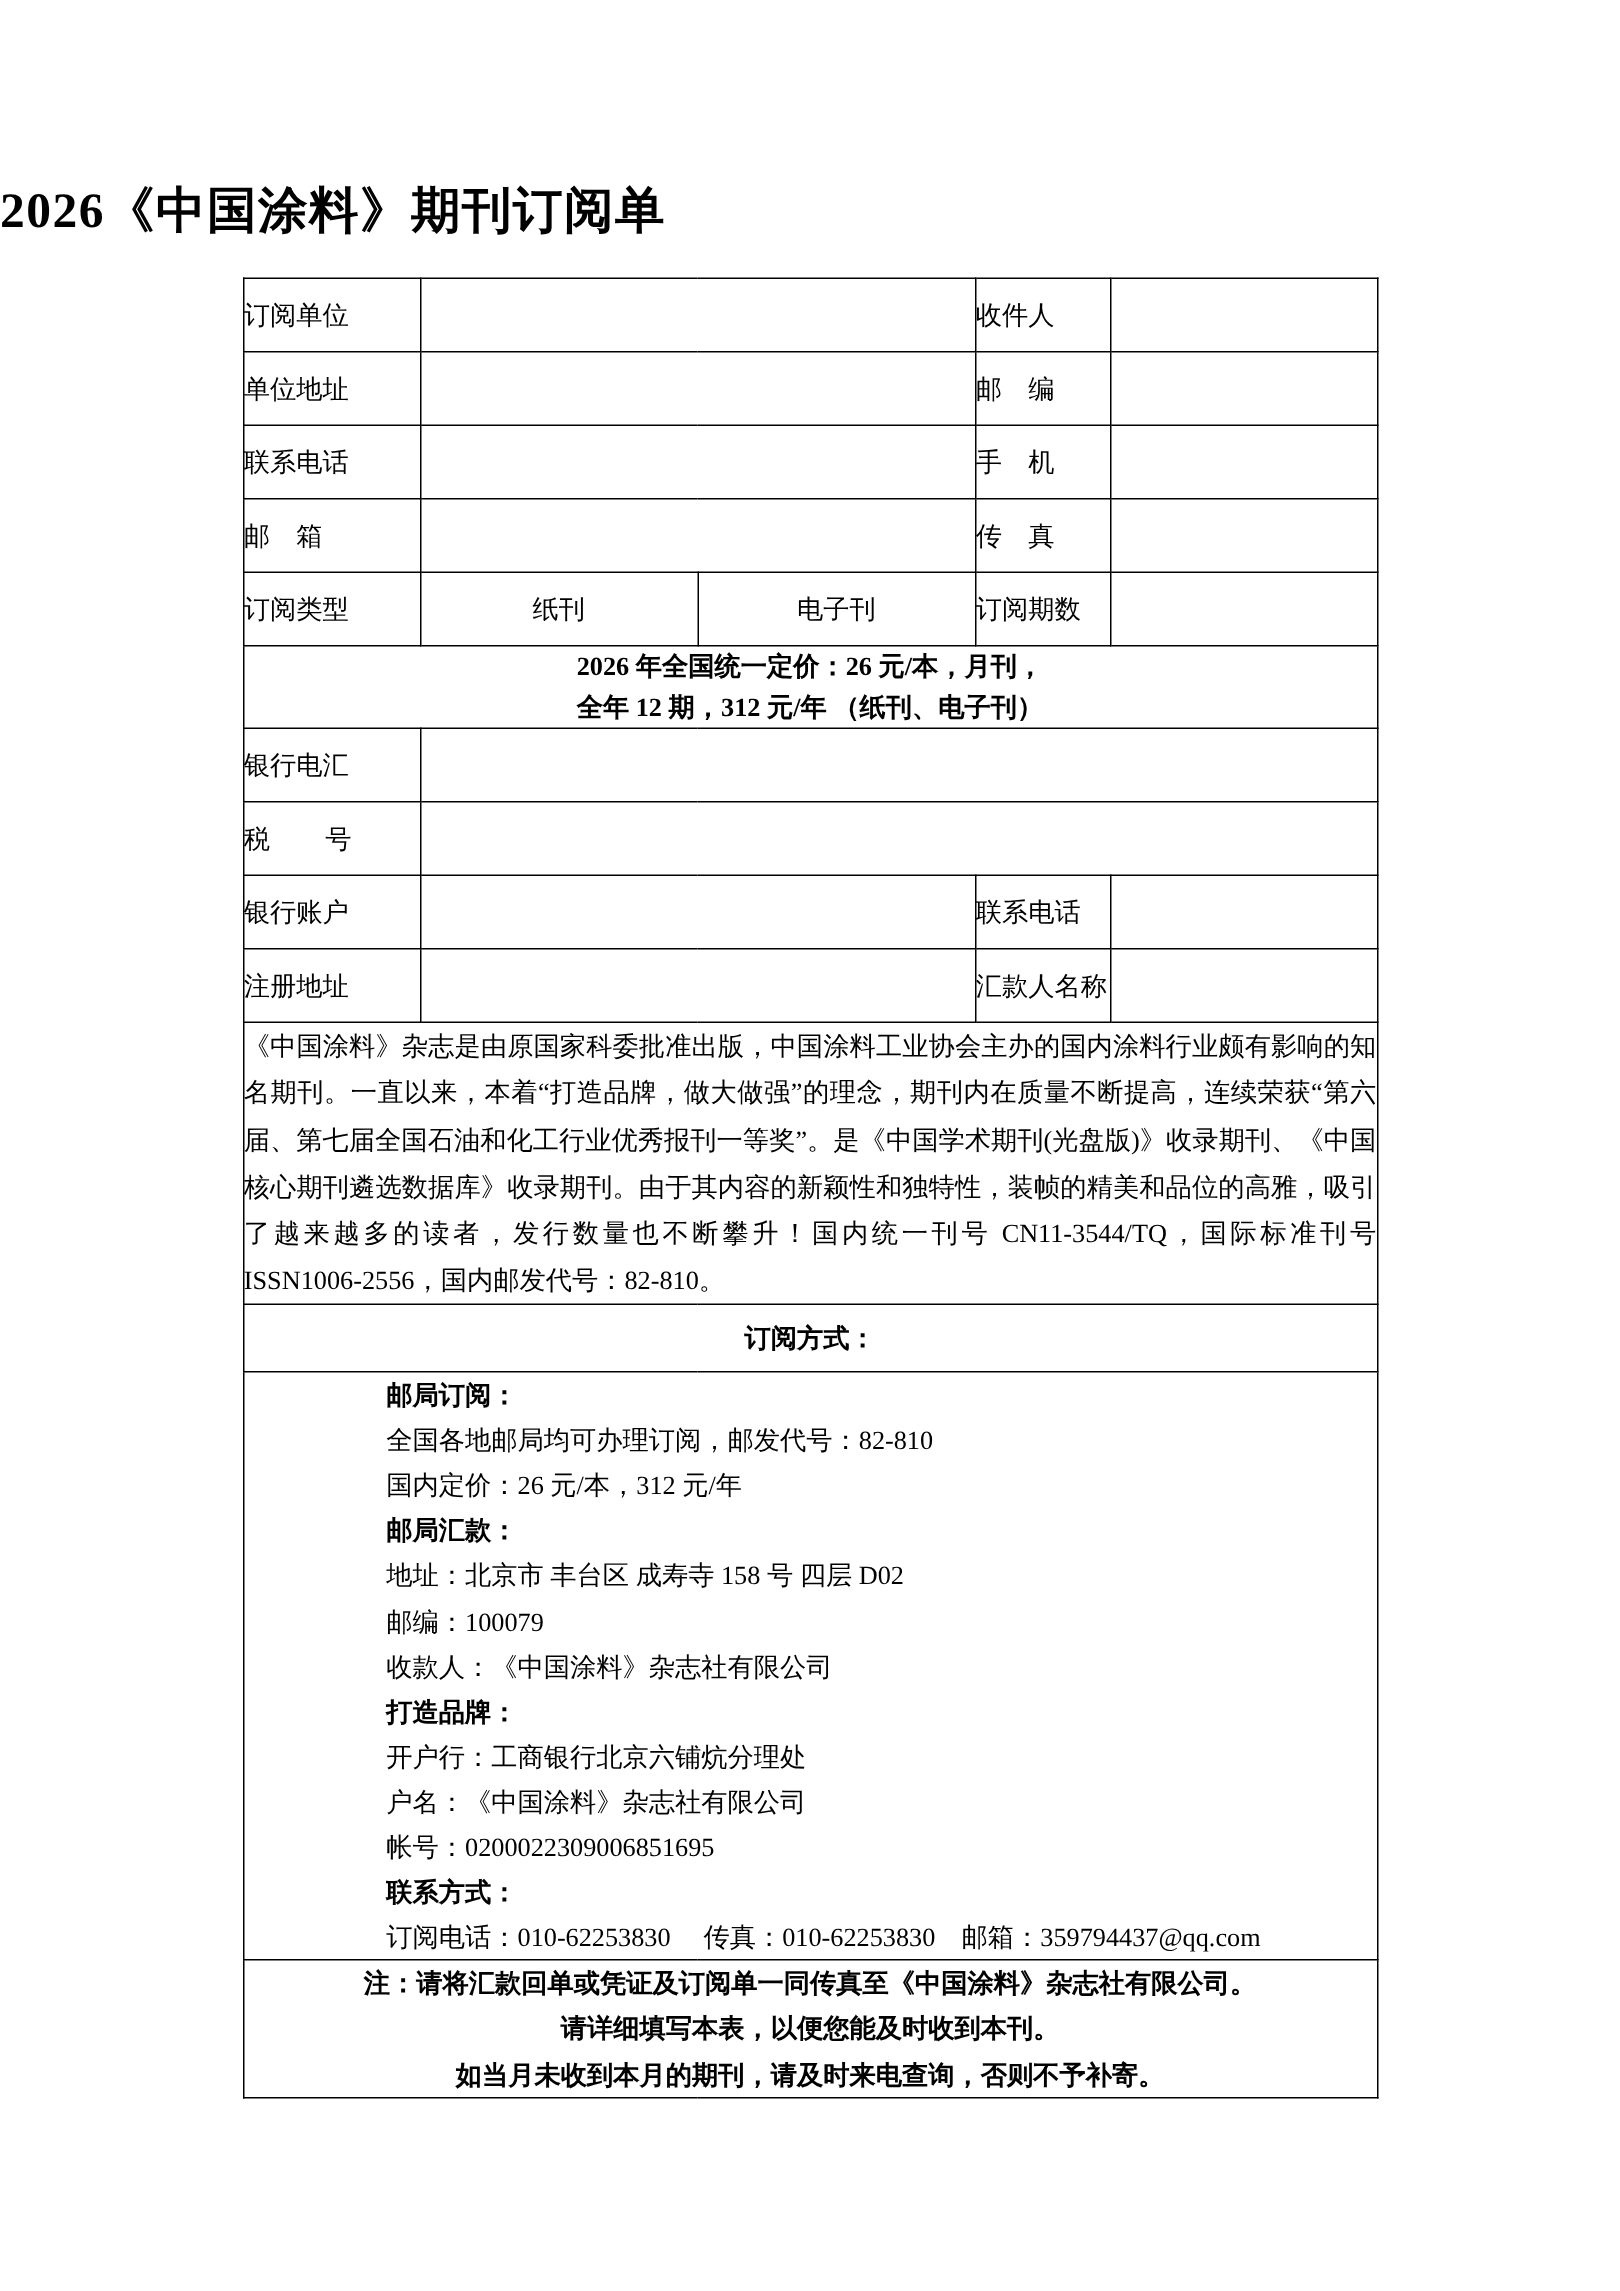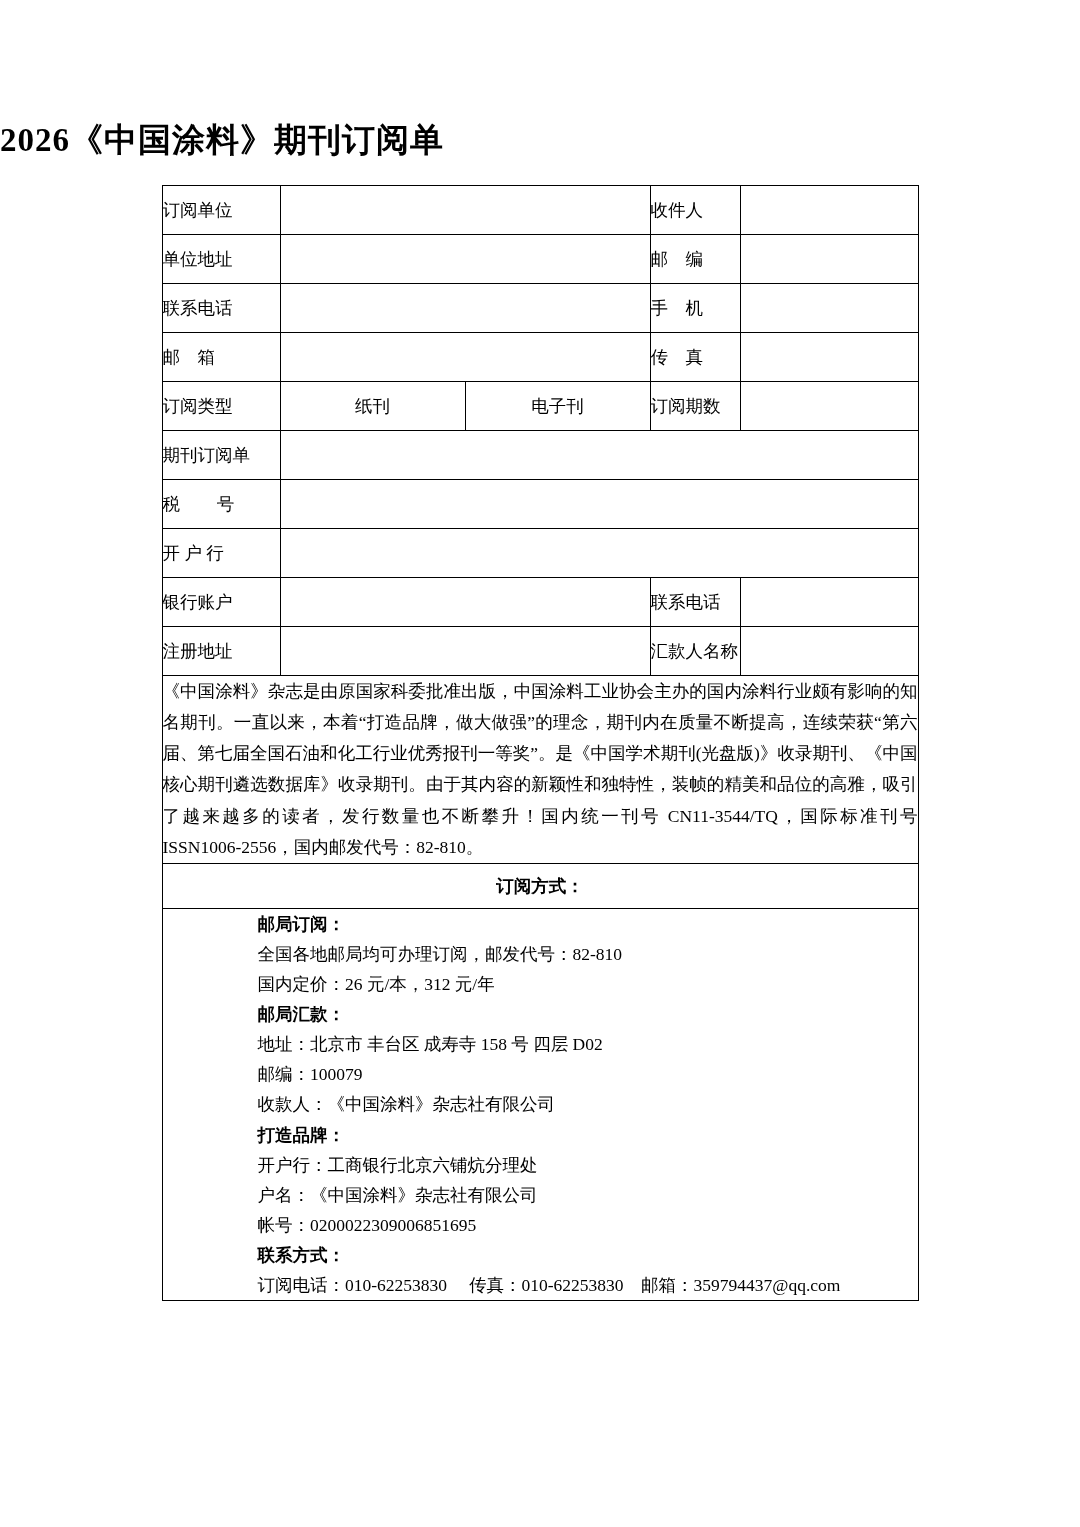--- a/index.html
+++ b/index.html
@@ -148,31 +148,33 @@
       </tr>
 
       <tr>
         <td class="lbl">订阅类型</td>
         <td class="type-cell">纸刊</td>
         <td class="type-cell">电子刊</td>
         <td class="lbl">订阅期数</td>
         <td class="blank"></td>
       </tr>
 
-
-      <tr>
-        <td class="lbl">期刊订阅单</td>
+      <tr>
+        <td class="price-cell" colspan="5">
+          <div>2026 年全国统一定价：26 元/本，月刊，</div>
+          <div>全年 12 期，312 元/年 （纸刊、电子刊）</div>
+        </td>
+      </tr>
+
+      <tr>
+        <td class="lbl">银行电汇</td>
         <td class="blank" colspan="4"></td>
       </tr>
       <tr>
         <td class="lbl spaced2">税　号</td>
-        <td class="blank" colspan="4"></td>
-      </tr>
-      <tr>
-        <td class="lbl">开 户 行</td>
         <td class="blank" colspan="4"></td>
       </tr>
 
       <tr>
         <td class="lbl">银行账户</td>
         <td class="blank" colspan="2"></td>
         <td class="lbl">联系电话</td>
         <td class="blank"></td>
       </tr>
       <tr>
@@ -203,16 +205,23 @@
             <div class="h">打造品牌：</div>
             <div>开户行：工商银行北京六铺炕分理处</div>
             <div>户名：《中国涂料》杂志社有限公司</div>
             <div>帐号：0200022309006851695</div>
             <div class="h">联系方式：</div>
             <div>订阅电话：010-62253830　 传真：010-62253830　邮箱：359794437@qq.com</div>
           </div>
         </td>
       </tr>
 
+      <tr>
+        <td class="note-cell" colspan="5">
+          <div>注：请将汇款回单或凭证及订阅单一同传真至《中国涂料》杂志社有限公司。</div>
+          <div>请详细填写本表，以便您能及时收到本刊。</div>
+          <div>如当月未收到本月的期刊，请及时来电查询，否则不予补寄。</div>
+        </td>
+      </tr>
     </tbody>
   </table>
 
 </div>
 
 </body></html>

